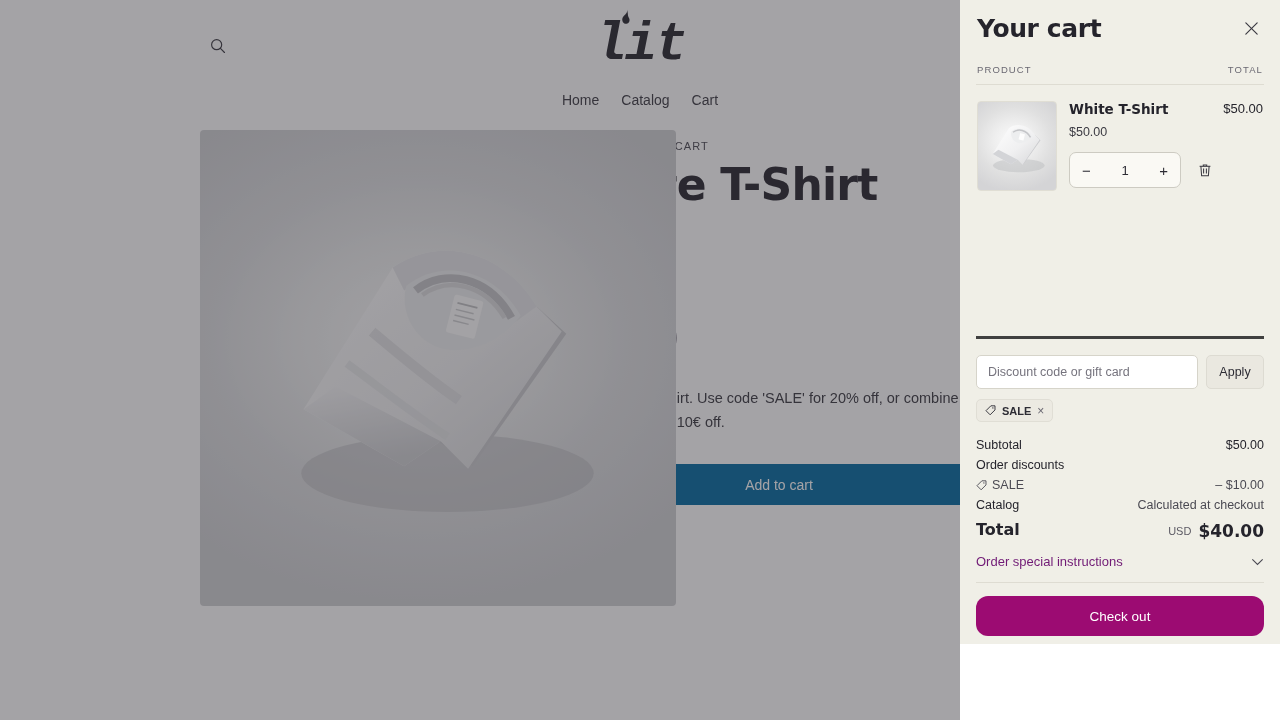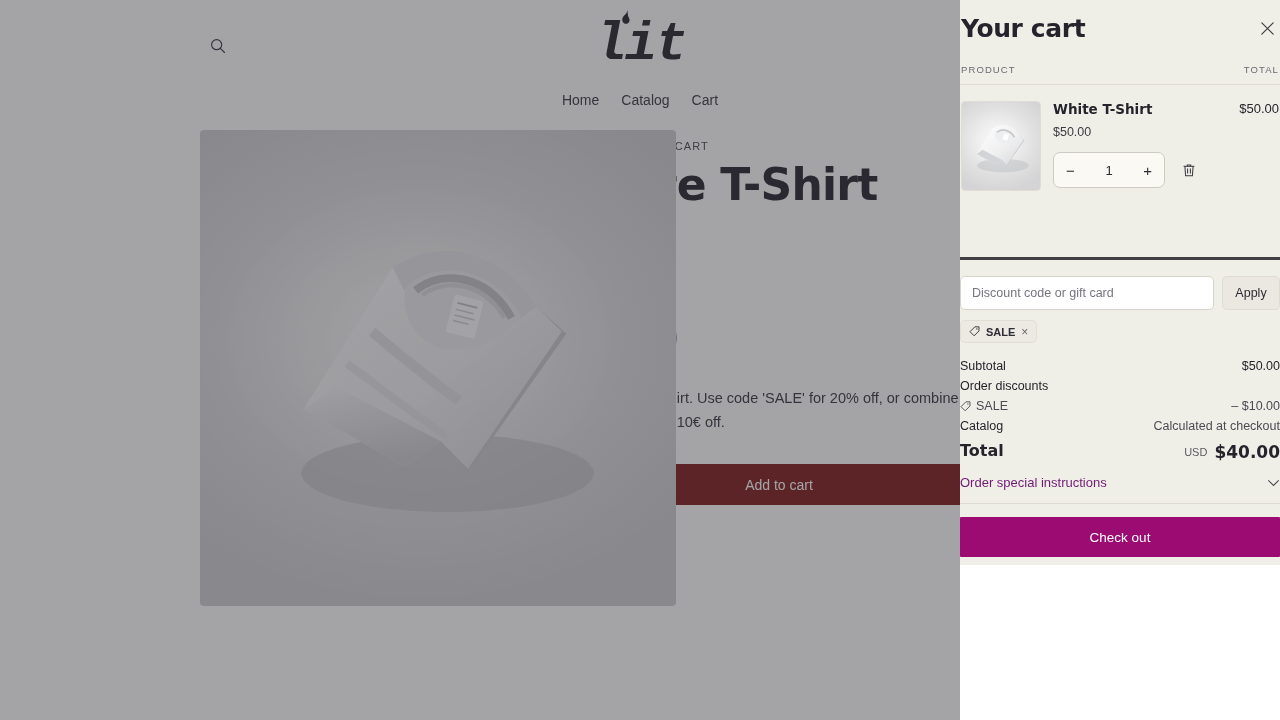--- a/index.html
+++ b/index.html
@@ -181,21 +181,21 @@
     width: 430px;
     font-size: 14.5px;
     line-height: 1.62;
     color: #3a3941;
   }
 
   .add-to-cart {
     margin-top: 30px;
     width: 430px;
     height: 41px;
-    background: #7f1d1d;
+    background: #0369a1;
     color: #ffffff;
     border: none;
     border-radius: 5px;
     font-family: "Liberation Sans", sans-serif;
     font-size: 14px;
     cursor: pointer;
   }
 
   .share-row {
     margin-top: 34px;
@@ -218,26 +218,26 @@
     z-index: 5;
     cursor: pointer;
   }
 
   
   .cart-drawer {
     position: absolute;
     right: 0;
     top: 0;
     width: 320px;
-    height: 565px;
+    height: 644px;
     background: #f0efe7;
     z-index: 10;
     display: flex;
     flex-direction: column;
-    padding: 0 0;
+    padding: 0 16px;
   }
 
   .cart-head {
     display: flex;
     align-items: flex-start;
     justify-content: space-between;
     padding: 14px 0 0 0;
   }
   .cart-title {
     font-family: "DejaVu Sans", sans-serif;
@@ -447,21 +447,21 @@
     border-bottom: 1px solid #dedcd2;
   }
 
   .checkout-btn {
     width: 100%;
     height: 40px;
     margin-top: 13px;
     background: #9c0b72;
     color: #ffffff;
     border: none;
-    border-radius: 1px;
+    border-radius: 12px;
     font-family: "Liberation Sans", sans-serif;
     font-size: 13.5px;
     cursor: pointer;
   }
 </style>
 </head>
 <body>
 
 <div class="storefront">
 

